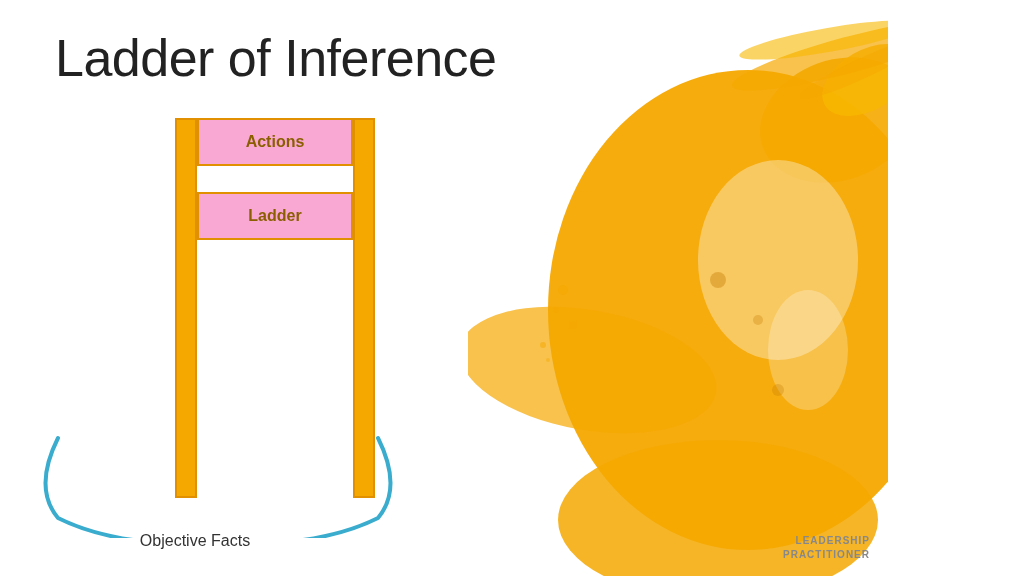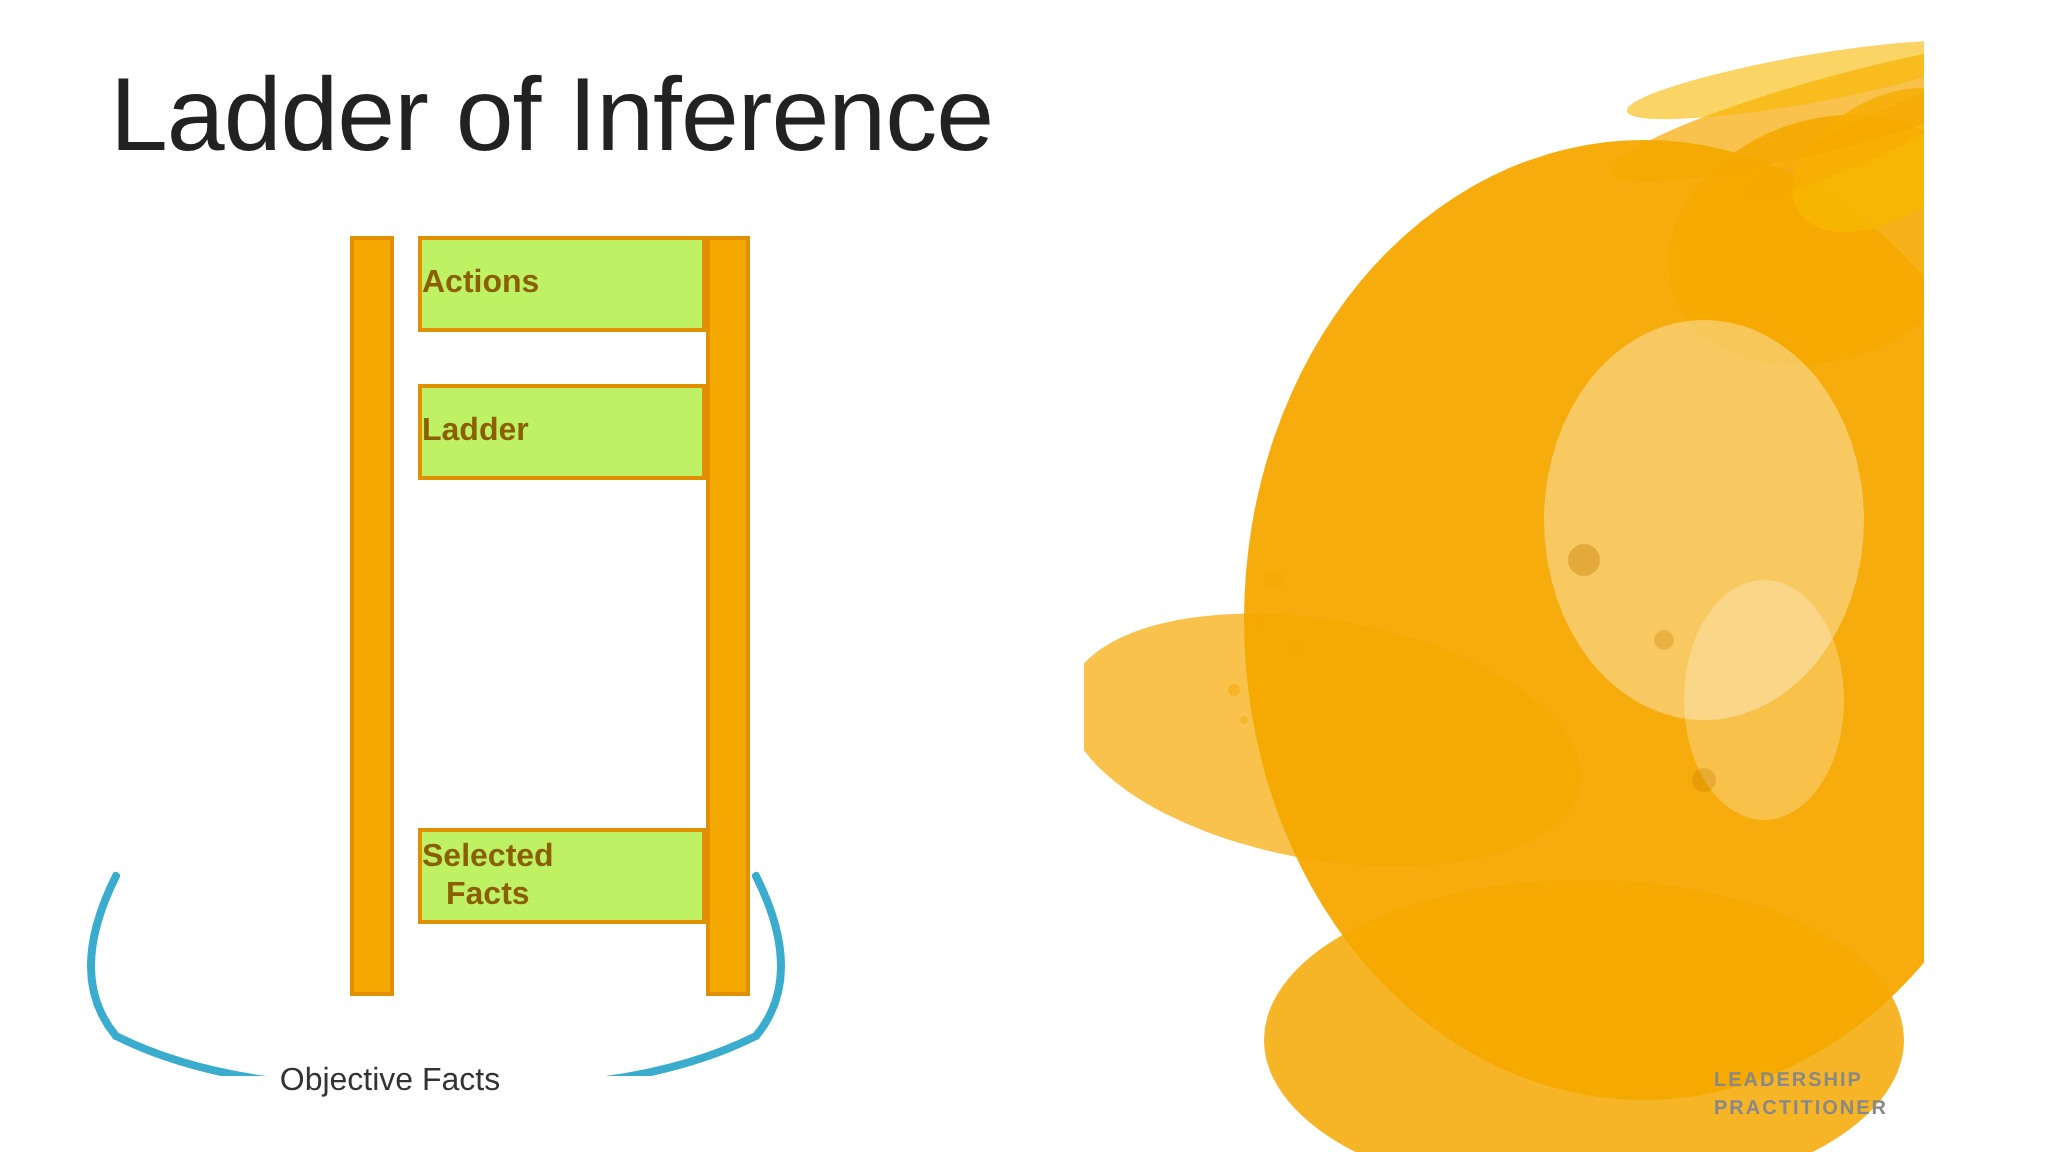--- a/index.html
+++ b/index.html
@@ -7,21 +7,21 @@
     body {
       width: 1024px;
       height: 576px;
       overflow: hidden;
       background: #ffffff;
       font-family: 'Segoe UI', Arial, sans-serif;
       position: relative;
     }
 
     .slide {
-      width: 962px;
+      width: 888px;
       height: 576px;
       position: relative;
       background: #ffffff;
     }
 
     .title {
       position: absolute;
       top: 28px;
       left: 55px;
       font-size: 52px;
@@ -66,28 +66,28 @@
       top: 0;
       width: 22px;
       height: 380px;
       background: #F5A800;
       border: 2px solid #E09000;
     }
 
     
     .rung {
       position: absolute;
-      left: 34px;
+      left: 22px;
       right: 22px;
       height: 48px;
-      background: #bef264;
+      background: #f9a8d4;
       border: 2px solid #E09000;
       display: flex;
       align-items: center;
-      justify-content: flex-start;
+      justify-content: center;
     }
 
     .rung-label {
       font-size: 16px;
       font-weight: 600;
       color: #8B5E00;
       text-align: center;
       line-height: 1.2;
     }
 
@@ -118,20 +118,21 @@
       white-space: nowrap;
     }
 
     
     .branding {
       position: absolute;
       bottom: 14px;
       right: 18px;
       font-size: 10px;
       color: #888888;
+      text-align: right;
       line-height: 1.4;
       letter-spacing: 1px;
       font-weight: 600;
     }
   </style>
 </head>
 <body>
 
 <div class="slide">
 
@@ -177,24 +178,20 @@
     <div class="rung rung-1">
       <span class="rung-label">Actions</span>
     </div>
 
     <div class="rung rung-2">
       <span class="rung-label">Ladder</span>
     </div>
 
 
 
-    <div class="rung rung-5">
-      <span class="rung-label" style="white-space: pre-line;">Selected
-Facts</span>
-    </div>
   </div>
 
   <svg class="oval-base" width="380" height="120" viewBox="0 0 380 120" style="position:absolute; top:418px; left:28px;" xmlns="http://www.w3.org/2000/svg">
     <path d="M 30 20 Q 5 70 30 100 Q 90 130 190 125 Q 290 130 350 100 Q 375 70 350 20" fill="none" stroke="#3AACCE" stroke-width="4" stroke-linecap="round"></path>
   </svg>
 
   <div class="objective-facts-label">Objective Facts</div>
 
   <div class="branding">
     <div>LEADERSHIP</div>

